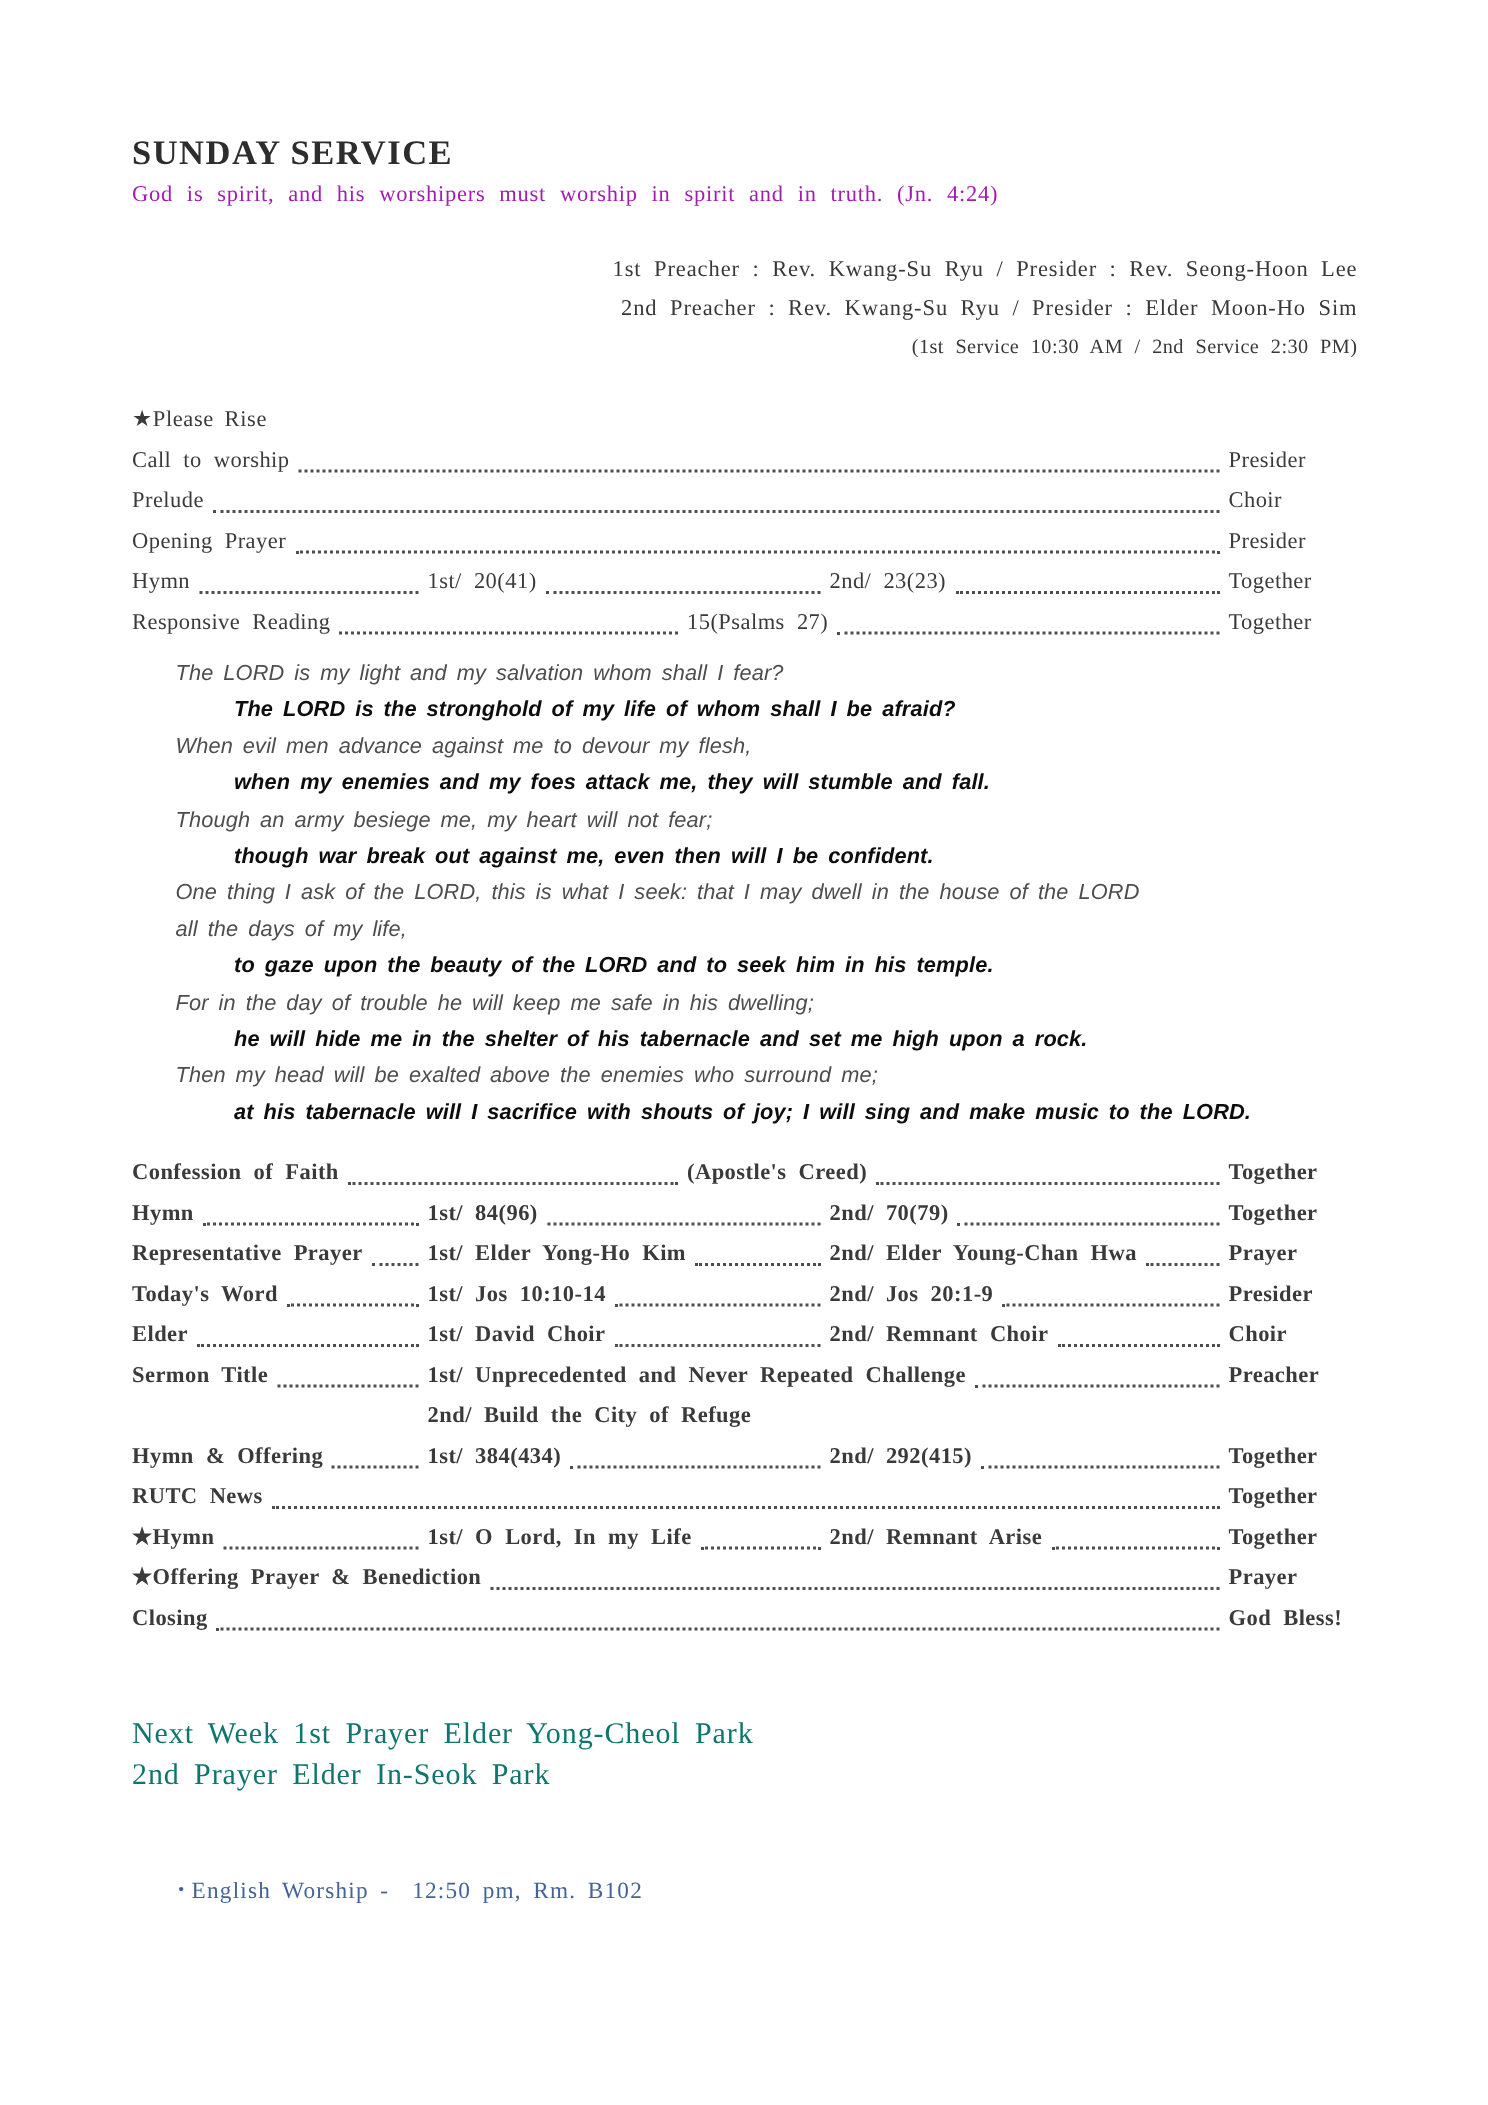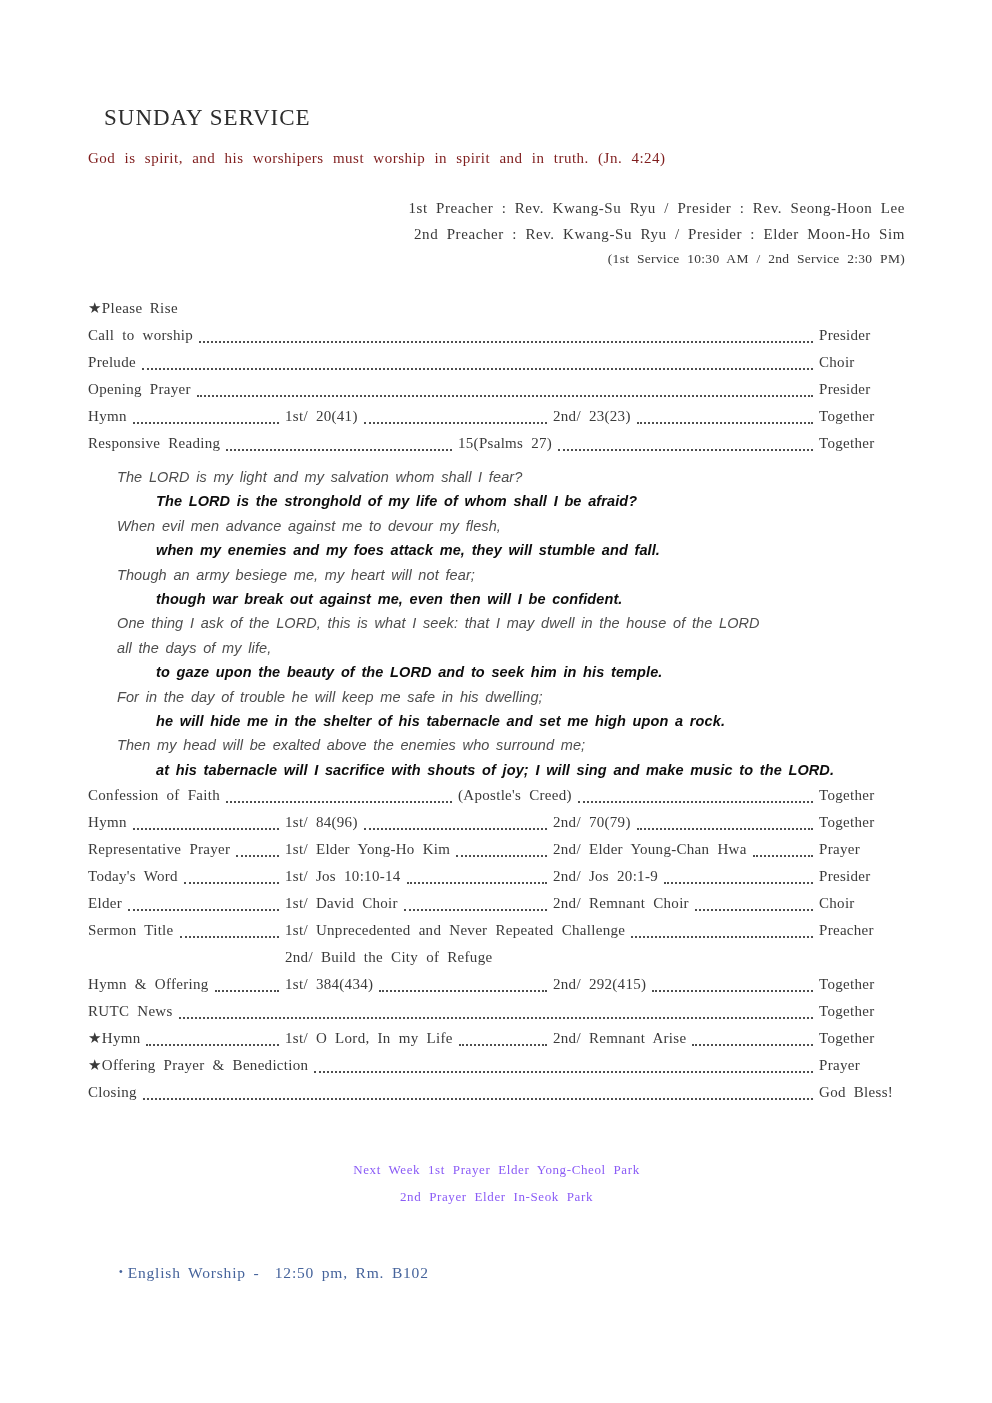--- a/index.html
+++ b/index.html
@@ -2,26 +2,26 @@
 <html><head>
 <meta charset="utf-8">
 <style>
   html,body { margin:0; padding:0; background:#e8e8e8; }
   .page {
     width: 992px; height: 1403px; margin: 0 auto; background: #ffffff;
     box-sizing: border-box; padding: 88px 87px 0 88px; overflow: hidden;
     font-family: "Liberation Serif", serif; color: #3a3a3a; position: relative;
   }
   .title {
-    font-size: 23px; font-weight: normal; letter-spacing: 1px;
-    color: #2d2d2d; margin: 16px; line-height: 27px;
+    font-size: 23px; font-weight: bold; letter-spacing: 1px;
+    color: #2d2d2d; margin: 0; line-height: 27px;
   }
   .subtitle {
     margin: 4px 0 0 0; font-size: 15px; line-height: 22px;
-    word-spacing: 5px; letter-spacing: .5px; color: #7f1d1d;
+    word-spacing: 5px; letter-spacing: .5px; color: #a21caf;
   }
   .preacher-block {
     margin-top: 26px; text-align: right; font-size: 15px; line-height: 26px;
     word-spacing: 4px; letter-spacing: .6px; color: #383838;
   }
   .preacher-block .times { font-size: 13.5px; line-height: 24px; letter-spacing: .3px; }
   .please-rise {
     margin-top: 24px; font-size: 15px; line-height: 27px;
     word-spacing: 3px; letter-spacing: .4px;
   }
@@ -41,24 +41,24 @@
   .sp195 { width: 197px; flex-shrink: 0; }
   .rgt { width: 86px; flex-shrink: 0; text-align: left; }
   .psalm {
     margin-top: 8px;
     font-family: "Liberation Sans", "DejaVu Sans", sans-serif;
     font-size: 14.5px; line-height: 24.4px; color: #4d4d4d;
     letter-spacing: .1px; word-spacing: 2.5px; font-style: italic;
   }
   .pl.reg  { padding-left: 29px; }
   .pl.bold { padding-left: 68px; font-weight: bold; color: #0d0d0d; }
-  .order2 { margin-top: 0; }
+  .order2 { margin-top: 15px; font-weight: bold; }
   .next-week {
-    margin-top: 50px; text-align: center; font-size: 13px; line-height: 27px;
-    word-spacing: 4px; letter-spacing: .6px; color: #8b5cf6;
+    margin-top: 50px; text-align: left; font-size: 20px; line-height: 27px;
+    word-spacing: 4px; letter-spacing: .6px; color: #0f766e;
   }
   .english {
     margin-top: 26px; font-size: 15.5px; line-height: 24px;
     color: #45639b; letter-spacing: .8px; word-spacing: 3px; white-space: pre;
   }
   .english .bullet { font-size: 12px; vertical-align: 2px; margin-right: 4px; }
   .english .room { text-underline-offset: 3px; cursor: pointer; }
 </style>
 </head>
 <body>

